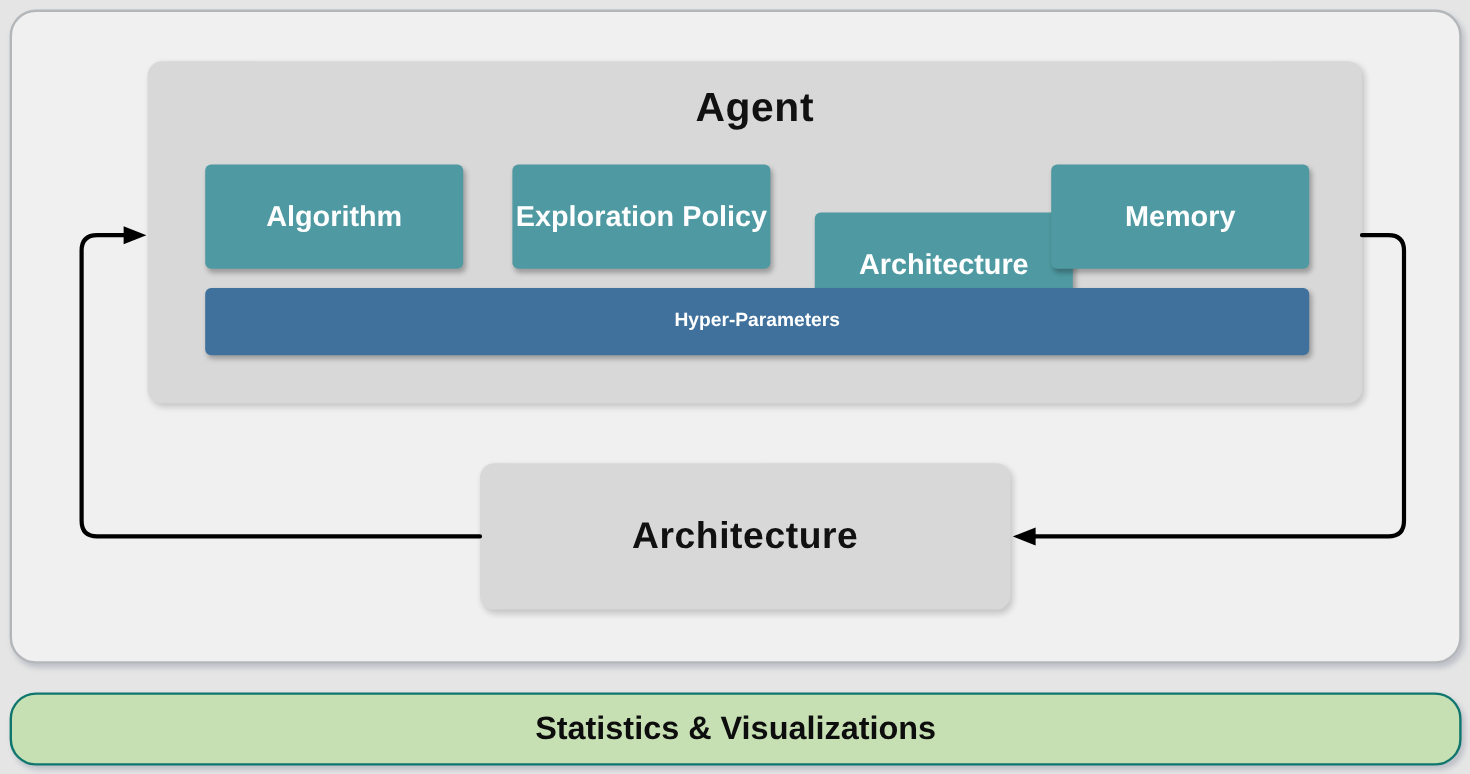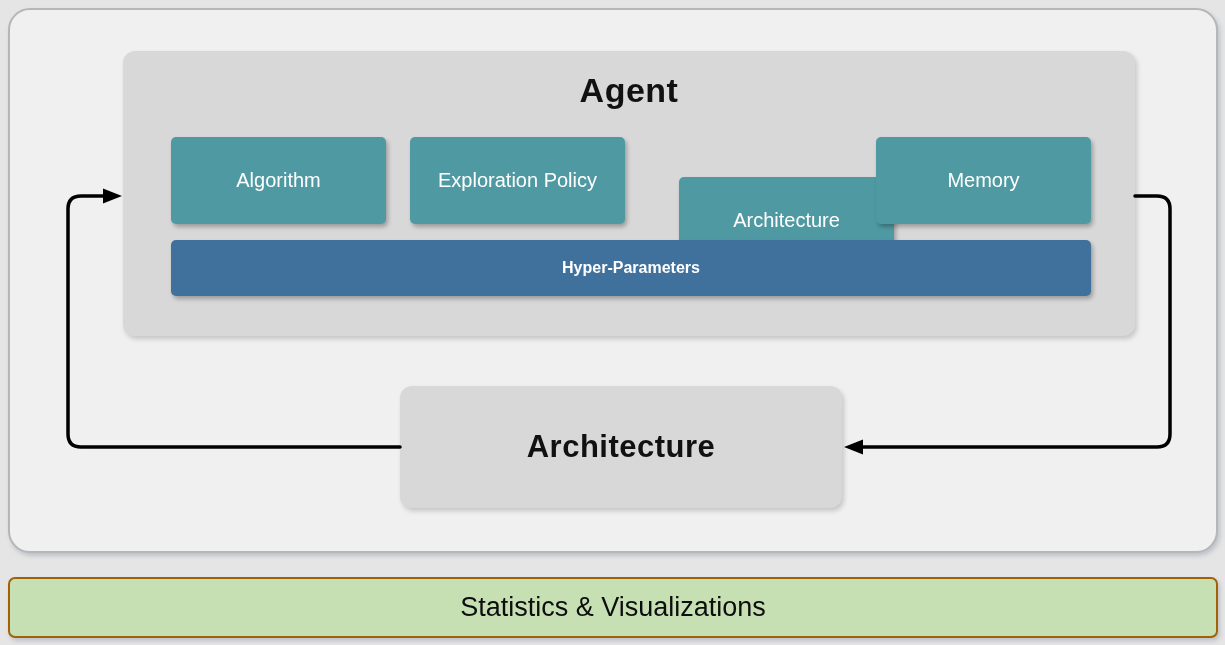--- a/index.html
+++ b/index.html
@@ -48,26 +48,26 @@
     position: absolute;
     top: 137px;
     width: 215px; height: 87px;
     background: #4f9aa2;
     border-radius: 5px;
     box-shadow: 2px 3px 4px rgba(0,0,0,0.28);
     display: flex;
     align-items: center;
     justify-content: center;
     color: #ffffff;
-    font-size: 20px;
-    font-weight: normal;
+    font-size: 24px;
+    font-weight: bold;
     text-align: center;
   }
   .module.m0 { left: 171px; }
-  .module.m1 { left: 410px; }
+  .module.m1 { left: 427px; }
   .module.m2 { left: 679px; margin-top: 40px; }
   .module.m3 { left: 876px; }
   .hyper-bar {
     position: absolute;
     left: 171px; top: 240px;
     width: 920px; height: 56px;
     background: #40719c;
     border-radius: 5px;
     box-shadow: 2px 3px 4px rgba(0,0,0,0.28);
     display: flex;
@@ -91,29 +91,29 @@
     font-size: 31px;
     font-weight: bold;
     letter-spacing: 0.5px;
   }
   .footer-bar {
     position: absolute;
     left: 8px; top: 577px;
     width: 1210px; height: 61px;
     box-sizing: border-box;
     background: #c6e0b4;
-    border: 2px solid #a16207;
-    border-radius: 7px;
+    border: 2px solid #0f766e;
+    border-radius: 22px;
     box-shadow: 2px 3px 4px rgba(120,130,150,0.35);
     display: flex;
     align-items: center;
     justify-content: center;
     color: #0d0d0d;
     font-size: 27px;
-    font-weight: normal;
+    font-weight: bold;
   }
   .arrow-layer {
     position: absolute;
     left: 0; top: 0;
     width: 1225px; height: 645px;
     pointer-events: none;
   }
 </style>
 </head>
 <body>

